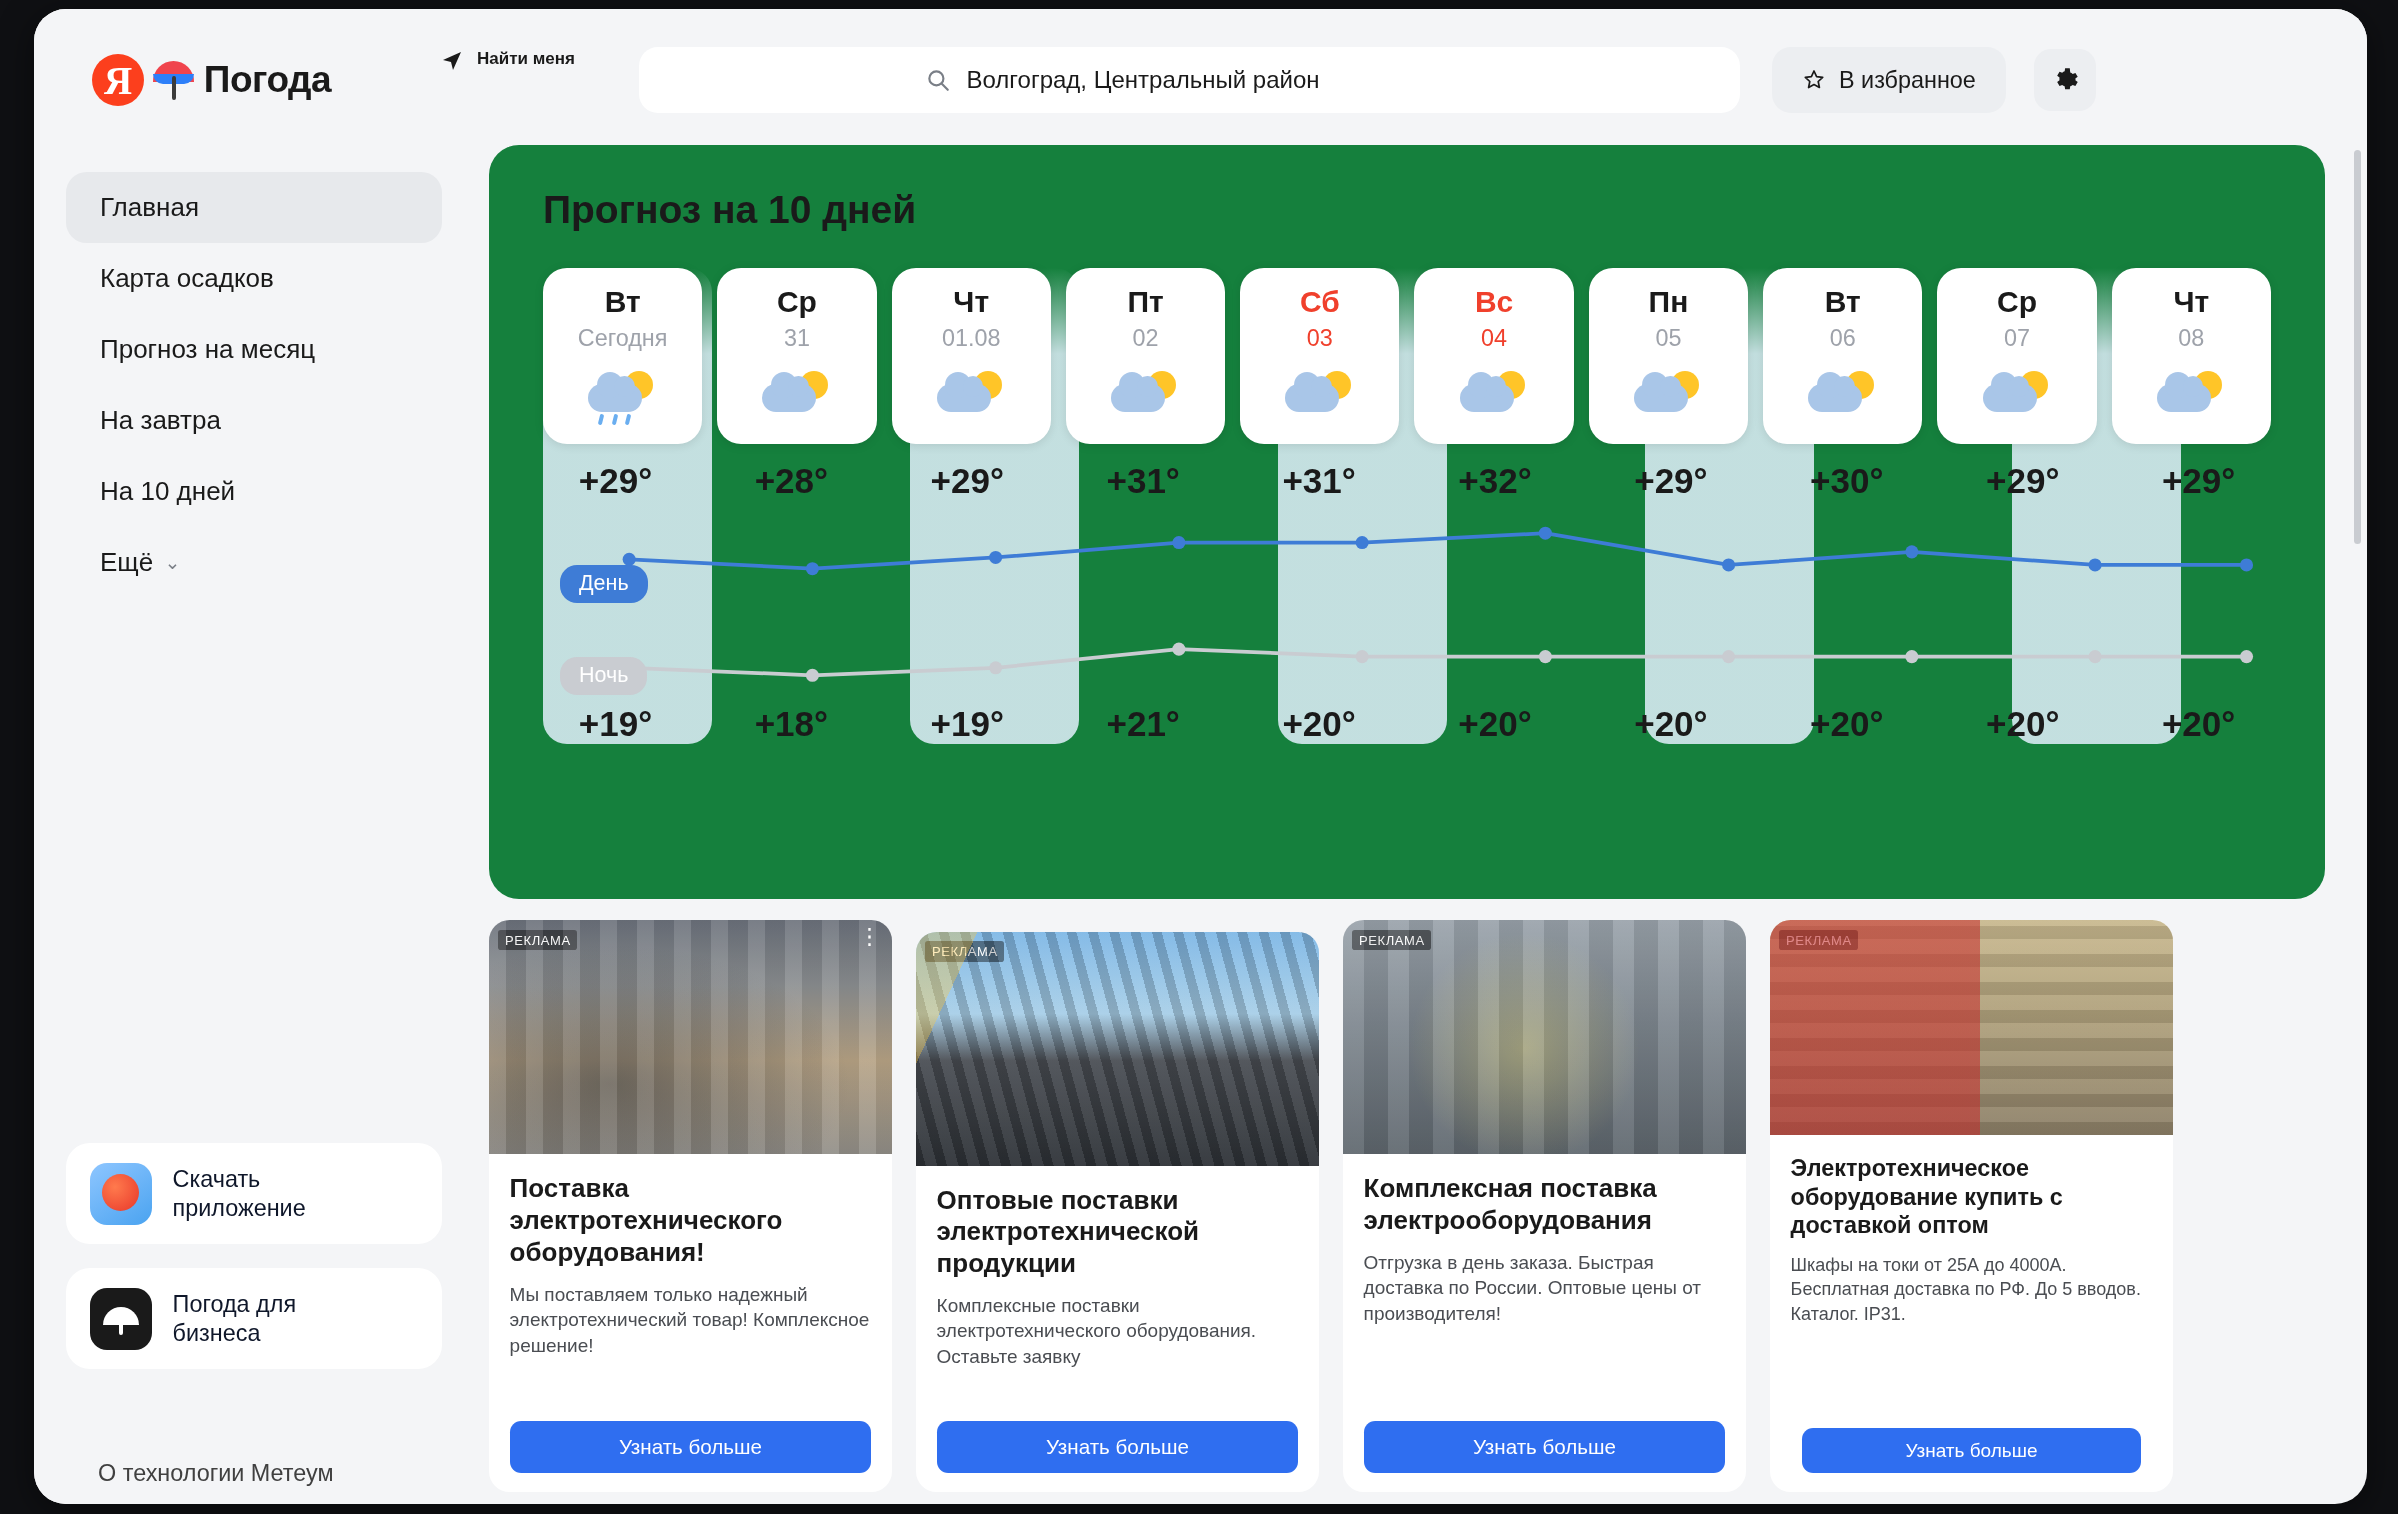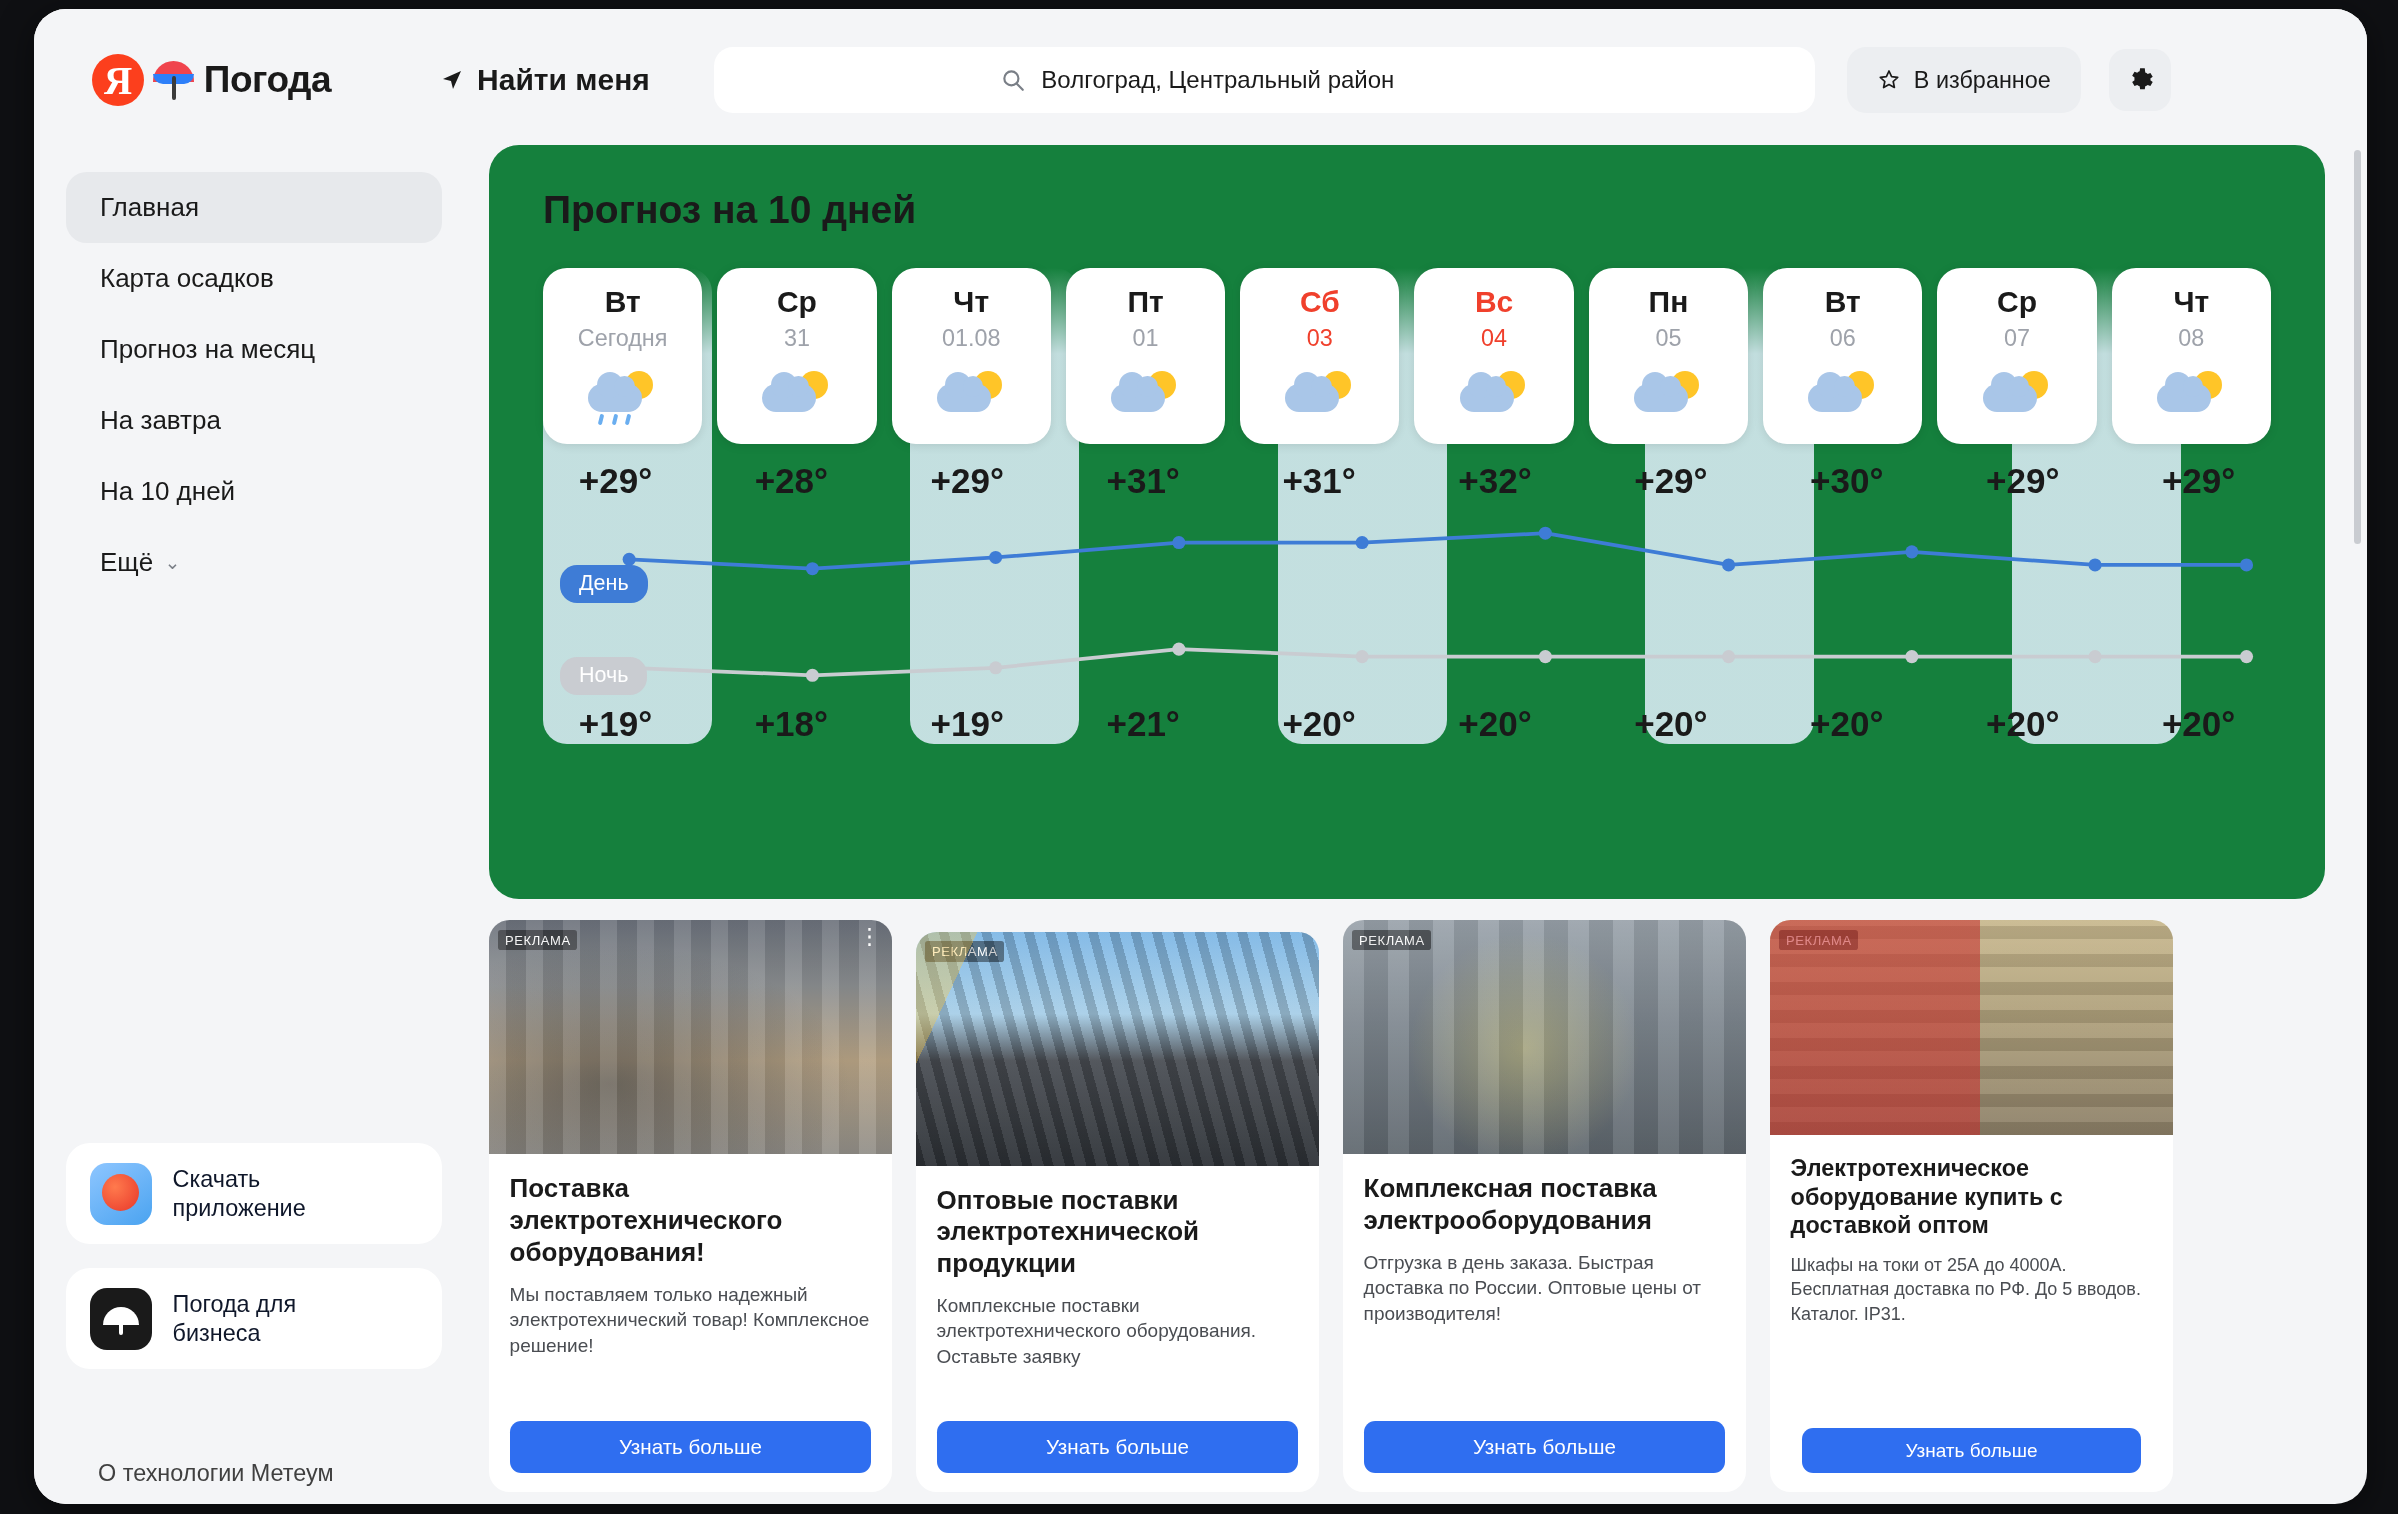--- a/index.html
+++ b/index.html
@@ -55,23 +55,23 @@
     border-radius: 1.9px;
   }
   .logo-text {
     font-size: 37px; font-weight: bold; color: #1a1a1a;
     letter-spacing: -0.5px;
   }
 
   .find-me {
     margin-left: 77px;
     height: 62px; padding: 0 32px;
-    display: flex; align-items: center; gap: 13px;
+    display: flex; align-items: flex-start; gap: 13px;
     border-radius: 17px; background: #f4f5f7;
-    font-size: 30px; font-weight: bold; color: #1a1a1a;
+    font-size: 17px; font-weight: bold; color: #1a1a1a;
     cursor: pointer;
   }
   .find-me svg { flex: none; }
 
   .searchbar {
     margin-left: 32px;
     width: 1101px; height: 66px;
     background: #fff; border-radius: 19px;
     display: flex; align-items: center; justify-content: center;
     position: relative;
@@ -420,21 +420,21 @@
           <div class="date">01.08</div>
           <div class="ico">
               <div class="wicon">
                 <div class="sun"></div>
                 <div class="cloud"></div>
               </div>
             </div>
         </div>
         <div class="day">
           <div class="dow">Пт</div>
-          <div class="date">01</div>
+          <div class="date">02</div>
           <div class="ico">
               <div class="wicon">
                 <div class="sun"></div>
                 <div class="cloud"></div>
               </div>
             </div>
         </div>
         <div class="day weekend">
           <div class="dow">Сб</div>
           <div class="date">03</div>

